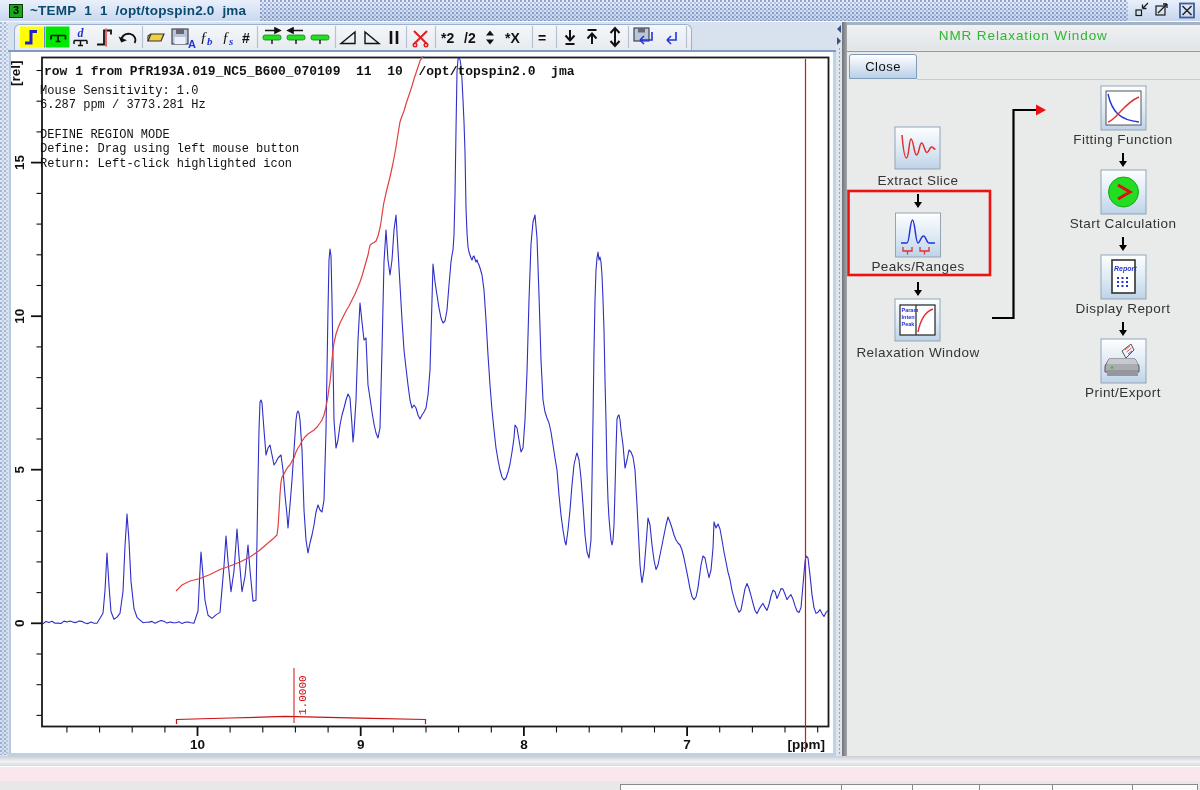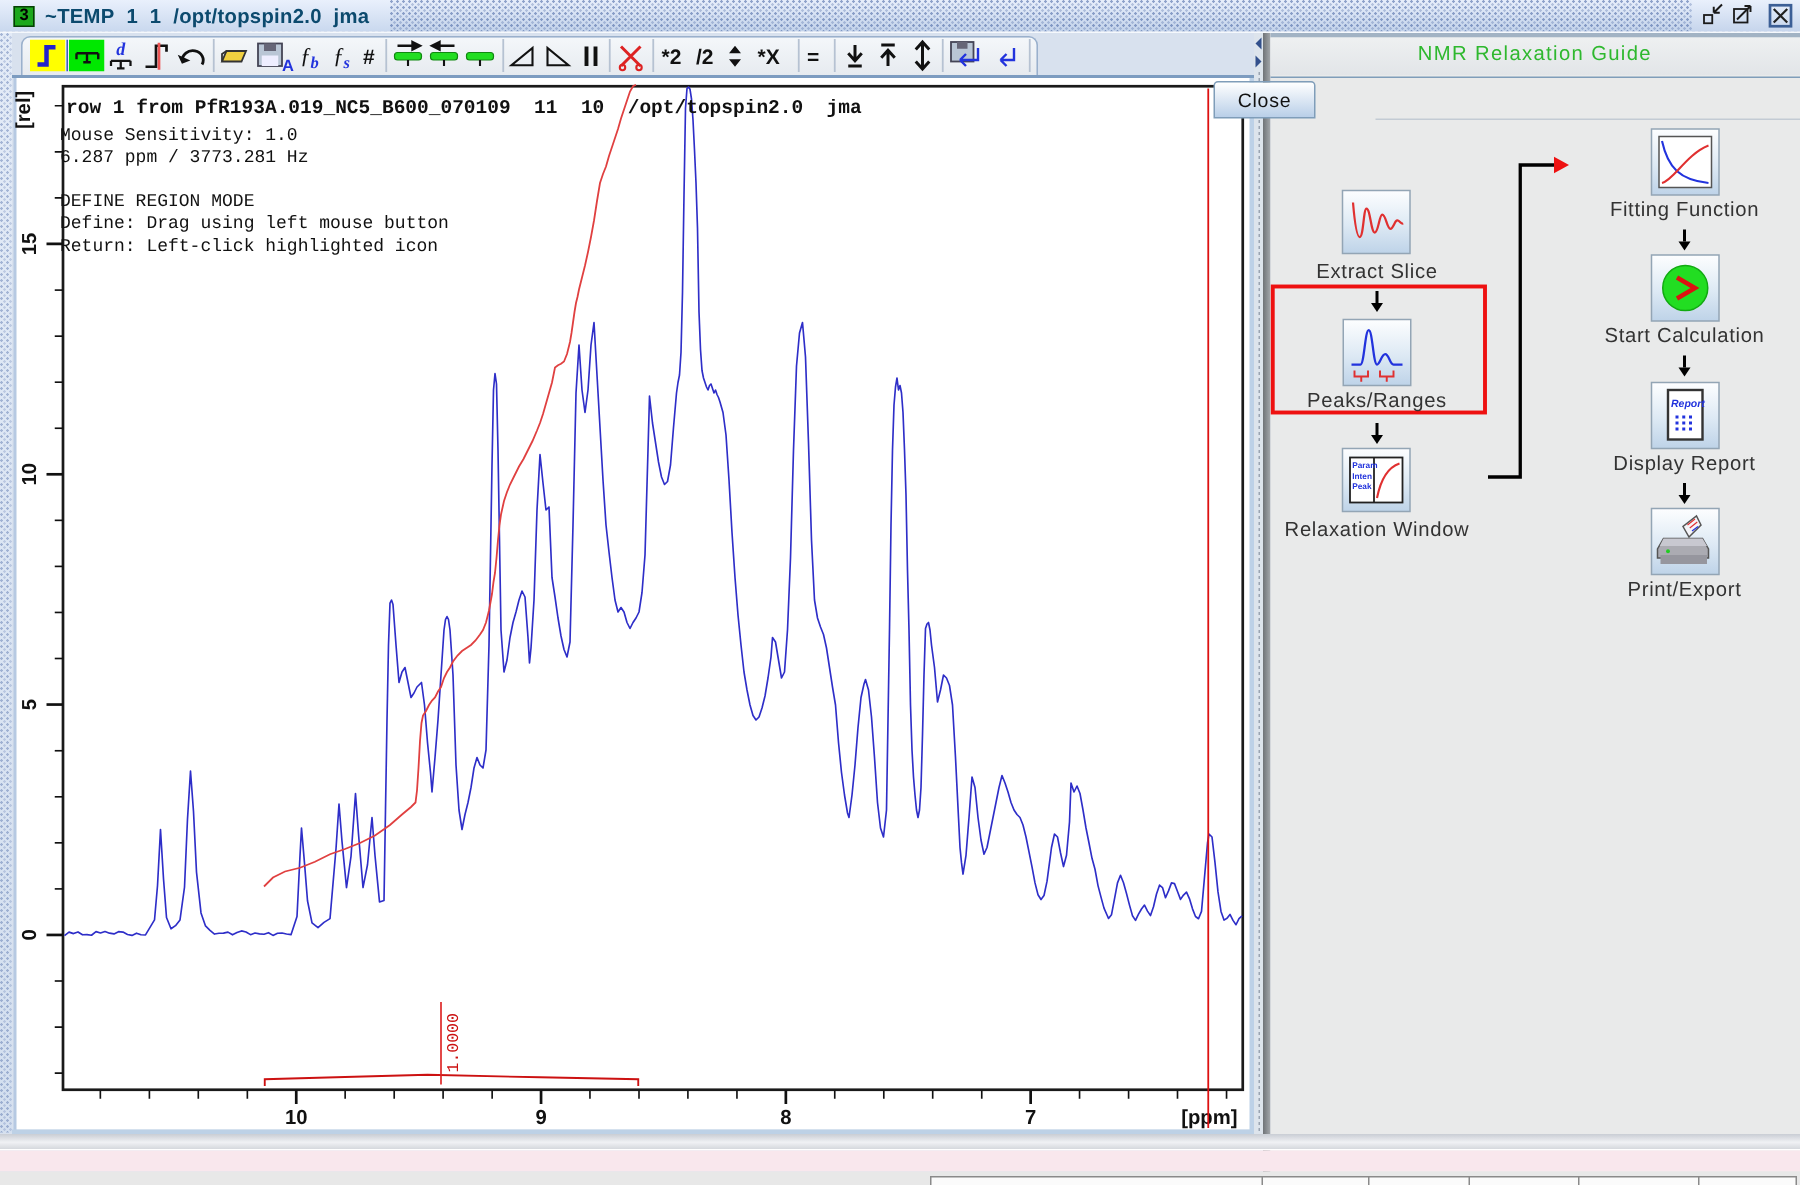--- a/index.html
+++ b/index.html
@@ -210,24 +210,24 @@
   <path d="M5,1 L1,5 L5,9 z" fill="#33508c"></path>
   <path d="M1,13 L5,17 L1,21 z" fill="#33508c"></path>
 </svg>
 <div class="abs" style="left:839px;top:48px;width:1px;height:716px;background:repeating-linear-gradient(#9aa4b2 0 2px,#dde4ec 2px 4px);"></div>
 <div class="abs" style="left:841.5px;top:22px;width:5px;height:760px;background:linear-gradient(90deg,#6f7377,#a4a8ac);"></div>
 
 <div class="abs" style="left:846.5px;top:22px;width:353.5px;height:760px;background:#e9eaea;"></div>
 <div class="abs" style="left:846.5px;top:22px;width:353.5px;height:3px;background:#a2b3c4;"></div>
 <div class="abs" style="left:846.5px;top:25px;width:353.5px;height:25px;background:linear-gradient(#eef0f1,#e2e5e8);"></div>
 <div class="abs" style="left:846.5px;top:28px;width:353.5px;height:18px;font:13.5px 'Liberation Sans',sans-serif;
-  color:#2eb82e;letter-spacing:.9px;text-align:center;">NMR Relaxation Guide</div>
+  color:#2eb82e;letter-spacing:.9px;text-align:center;">NMR Relaxation Window</div>
 <div class="abs" style="left:846.5px;top:50.5px;width:353.5px;height:1.5px;background:#7f9db9;"></div>
 
-<div class="abs" style="left:809px;top:54px;width:68px;height:25px;background:linear-gradient(#ffffff,#b9cfe8);
+<div class="abs" style="left:849px;top:54px;width:68px;height:25px;background:linear-gradient(#ffffff,#b9cfe8);
   border:1px solid #7f9db9;border-radius:3px 3px 0 0;font:13px 'Liberation Sans',sans-serif;color:#111;
   text-align:center;line-height:24px;letter-spacing:.5px;">Close</div>
 <div class="abs" style="left:917px;top:78.5px;width:283px;height:1px;background:#c3cbd4;"></div>
 
 <svg class="abs" style="left:846px;top:79px;" width="354" height="703" viewBox="846 79 354 703">
   <defs>
     <linearGradient id="icbg" x1="0" y1="0" x2="0" y2="1">
       <stop offset="0" stop-color="#fdfeff"></stop>
         <stop offset="0.55" stop-color="#dde9f4"></stop>
         <stop offset="1" stop-color="#bed3e8"></stop>

